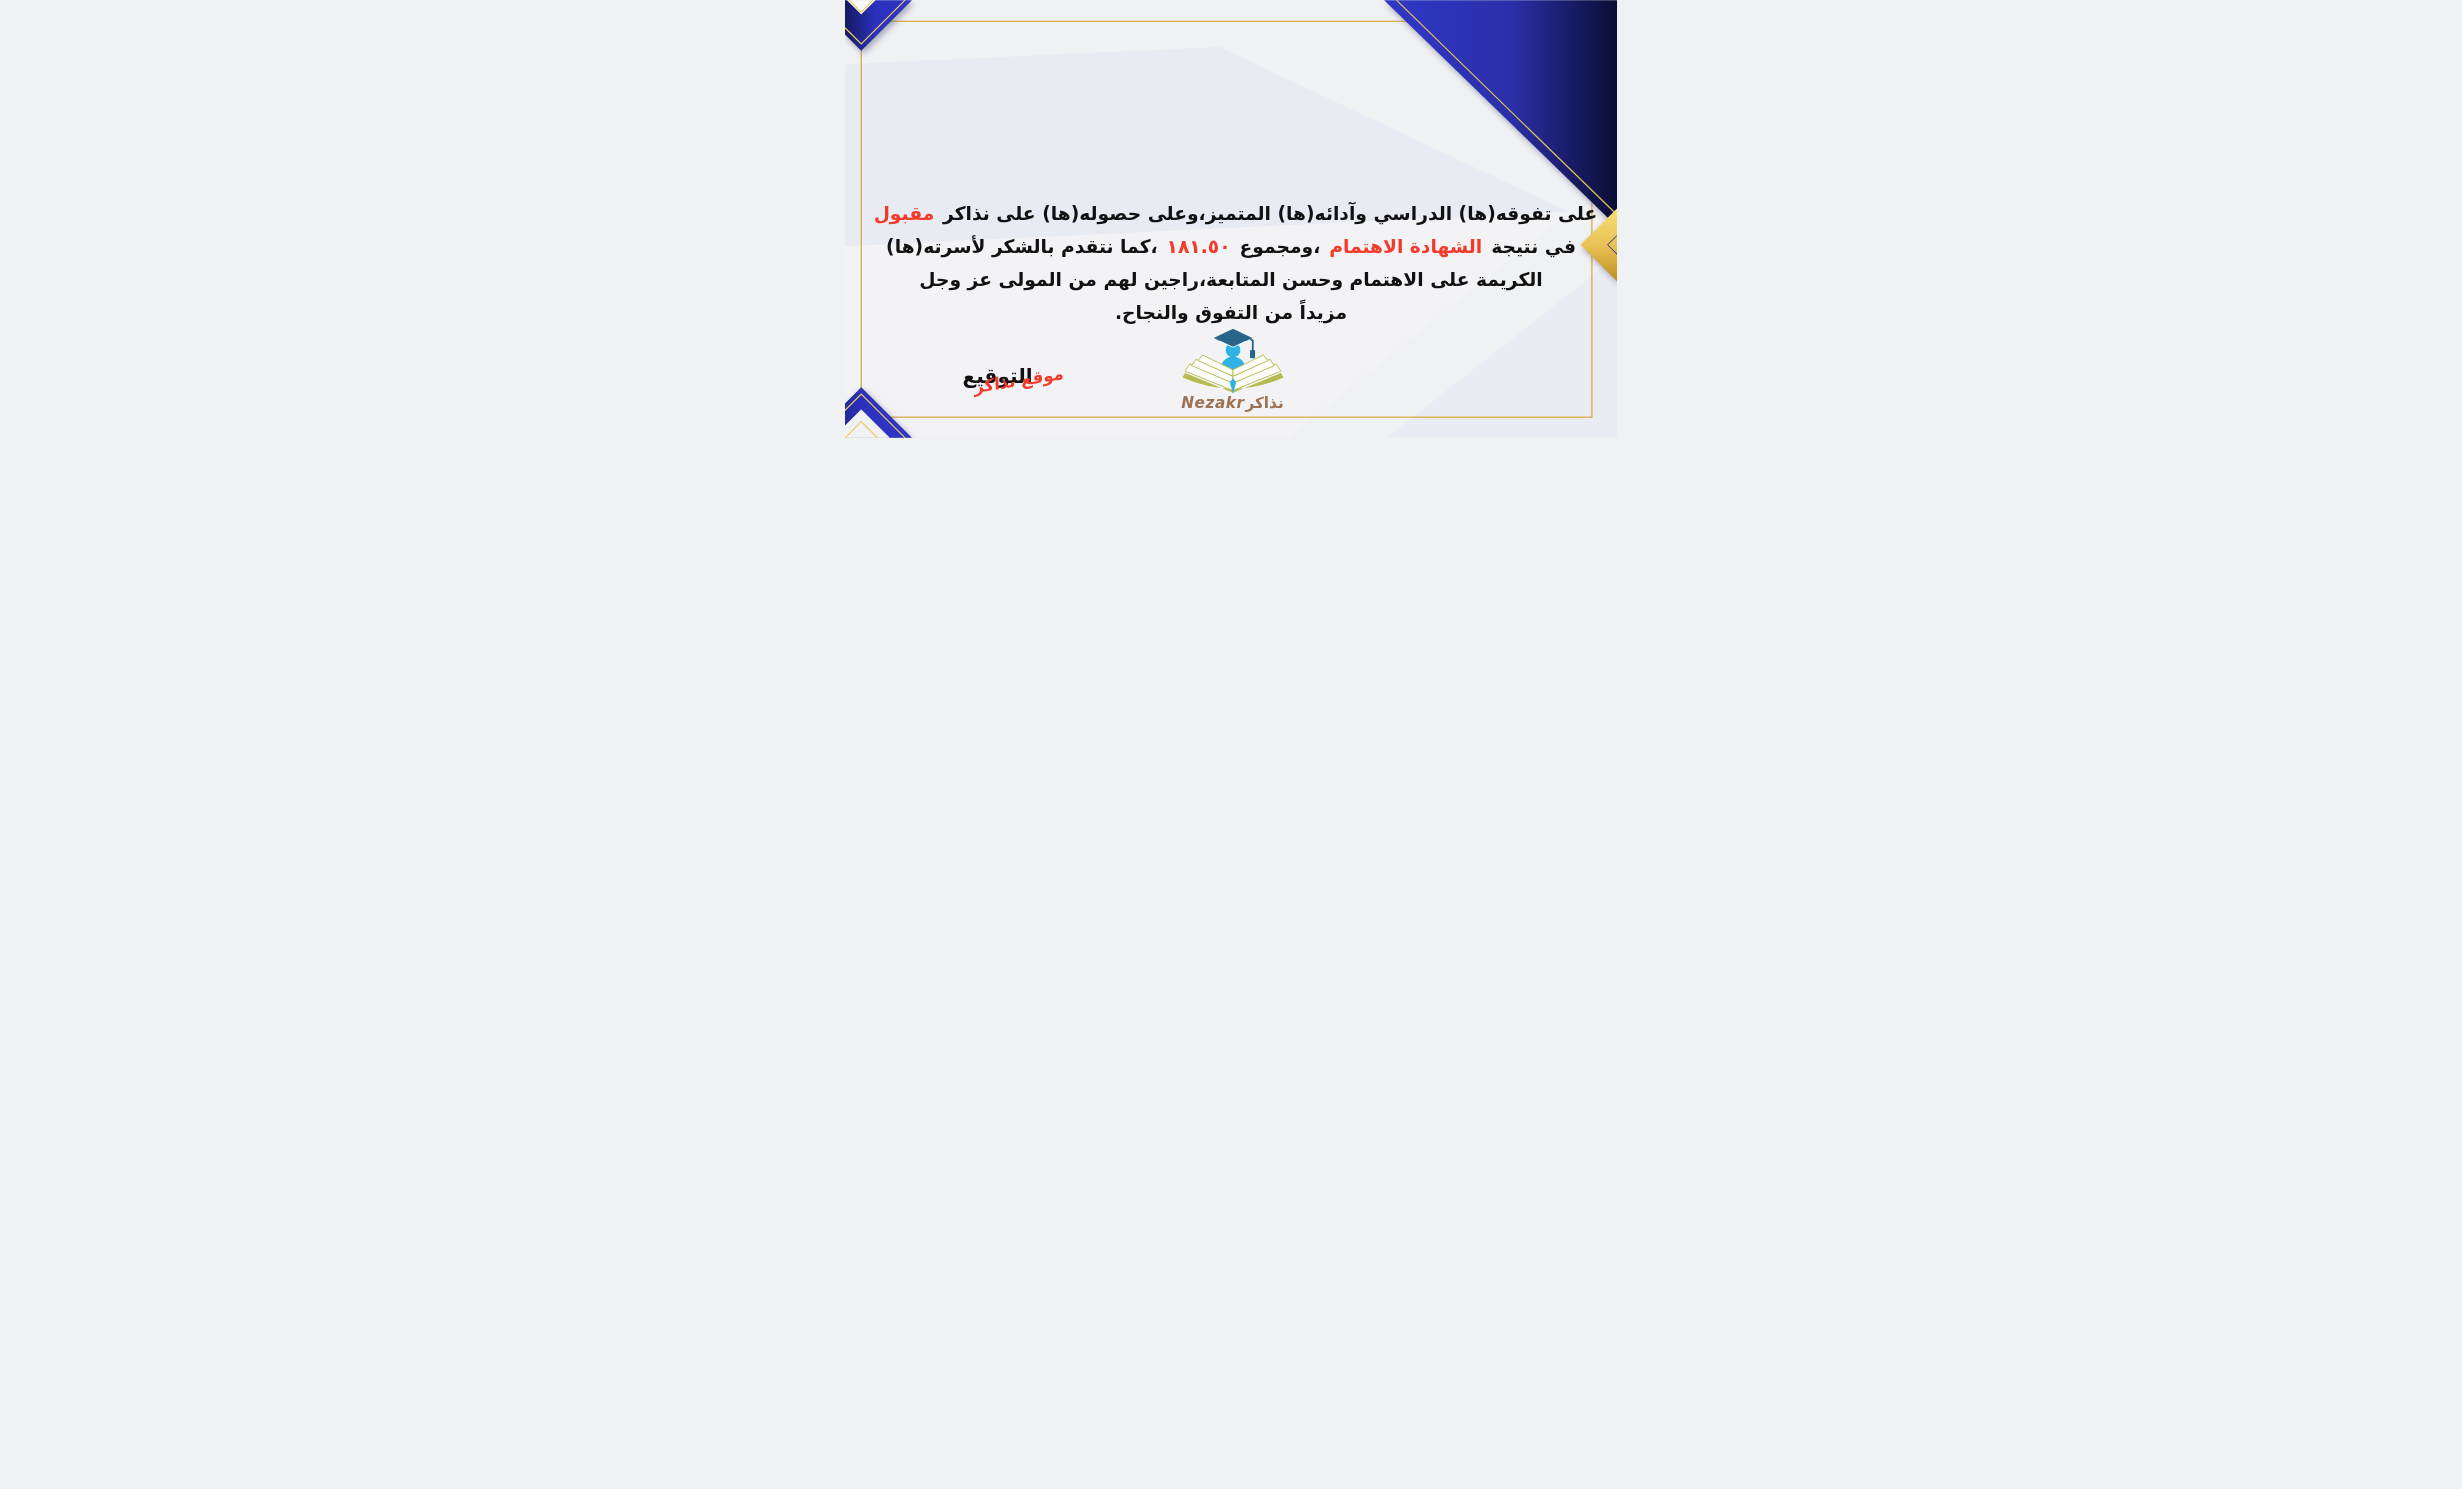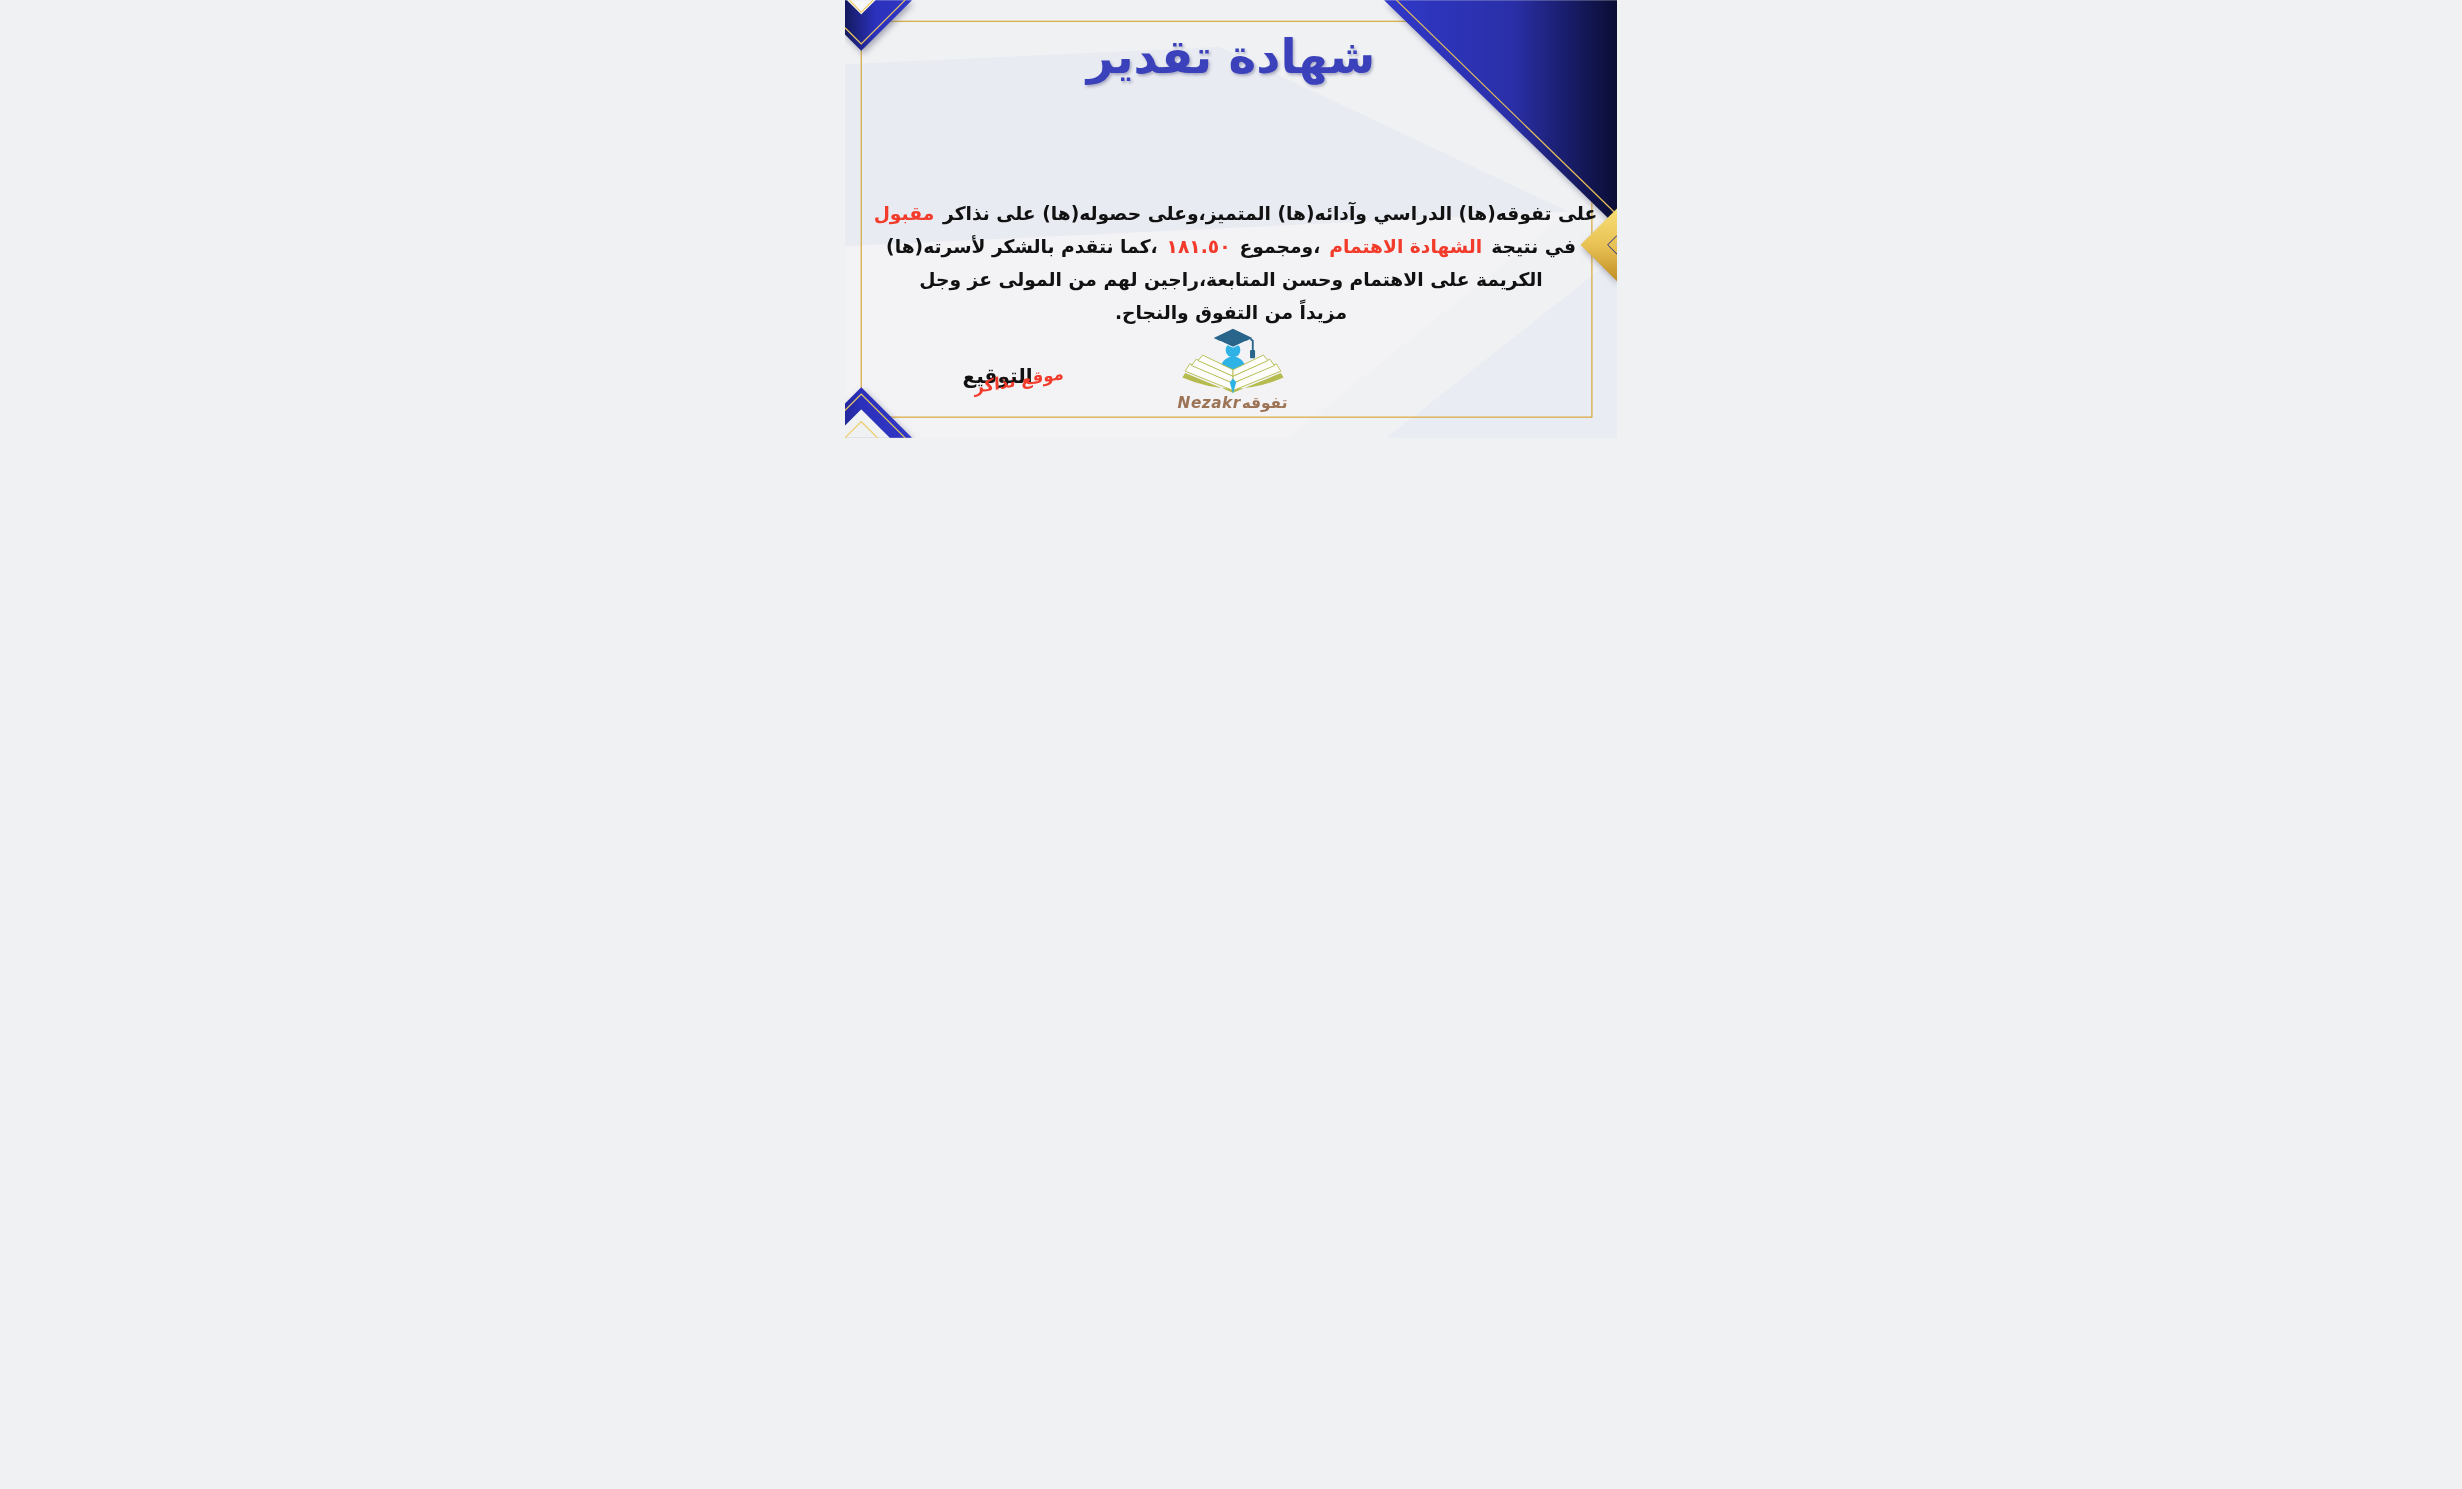--- a/index.html
+++ b/index.html
@@ -92,21 +92,20 @@
     </g>
 
     <g class="shadowed">
       <polygon points="33,831 -25,889 91,889" fill="#F0F1F3"></polygon>
       <polygon points="33,786 136,889 91,889 33,831 -25,889 -70,889" fill="url(#blueBandBL)"></polygon>
       <polyline points="-56,889 33,800 122,889" fill="none" stroke="#EECB62" stroke-width="2.5"></polyline>
       <polyline points="0,889 33,856 66,889" fill="none" stroke="#EECB62" stroke-width="2.5"></polyline>
     </g>
   </svg>
 
-  <div class="txt title">شهادة تقدير</div>
 
 
 
   <div class="txt body-par">
     <div>
       <span>على تفوقه(ها) الدراسي وآدائه(ها) المتميز،وعلى حصوله(ها) على نذاكر</span><span class="fill-red">مقبول</span>
     </div>
     <div>
       <span>في نتيجة</span><span class="fill-red">الشهادة الاهتمام</span><span>،ومجموع</span><span class="fill-red">١٨١.٥٠</span><span>،كما نتقدم بالشكر لأسرته(ها)</span>
     </div>
@@ -138,18 +137,18 @@
 
       <g>
         <polygon points="120,4 162,24 120,44 78,24" fill="var(--logo_cap_blue)"></polygon>
         <polyline points="92,31 120,44 148,31" fill="none" stroke="#FFFFFF" stroke-width="2"></polyline>
         <path d="M158,26 L163,30 L163,50" fill="none" stroke="var(--logo_cap_blue)" stroke-width="4"></path>
         <rect x="157" y="50" width="11" height="18" rx="2" fill="var(--logo_cap_blue)"></rect>
       </g>
     </svg>
     <div class="wordmark">
       <span class="latin">Nezakr</span>
-      <span class="arabic">تفوقه</span>
+      <span class="arabic">نذاكر</span>
     </div>
   </div>
 
 </div>
 
 
 </body></html>

